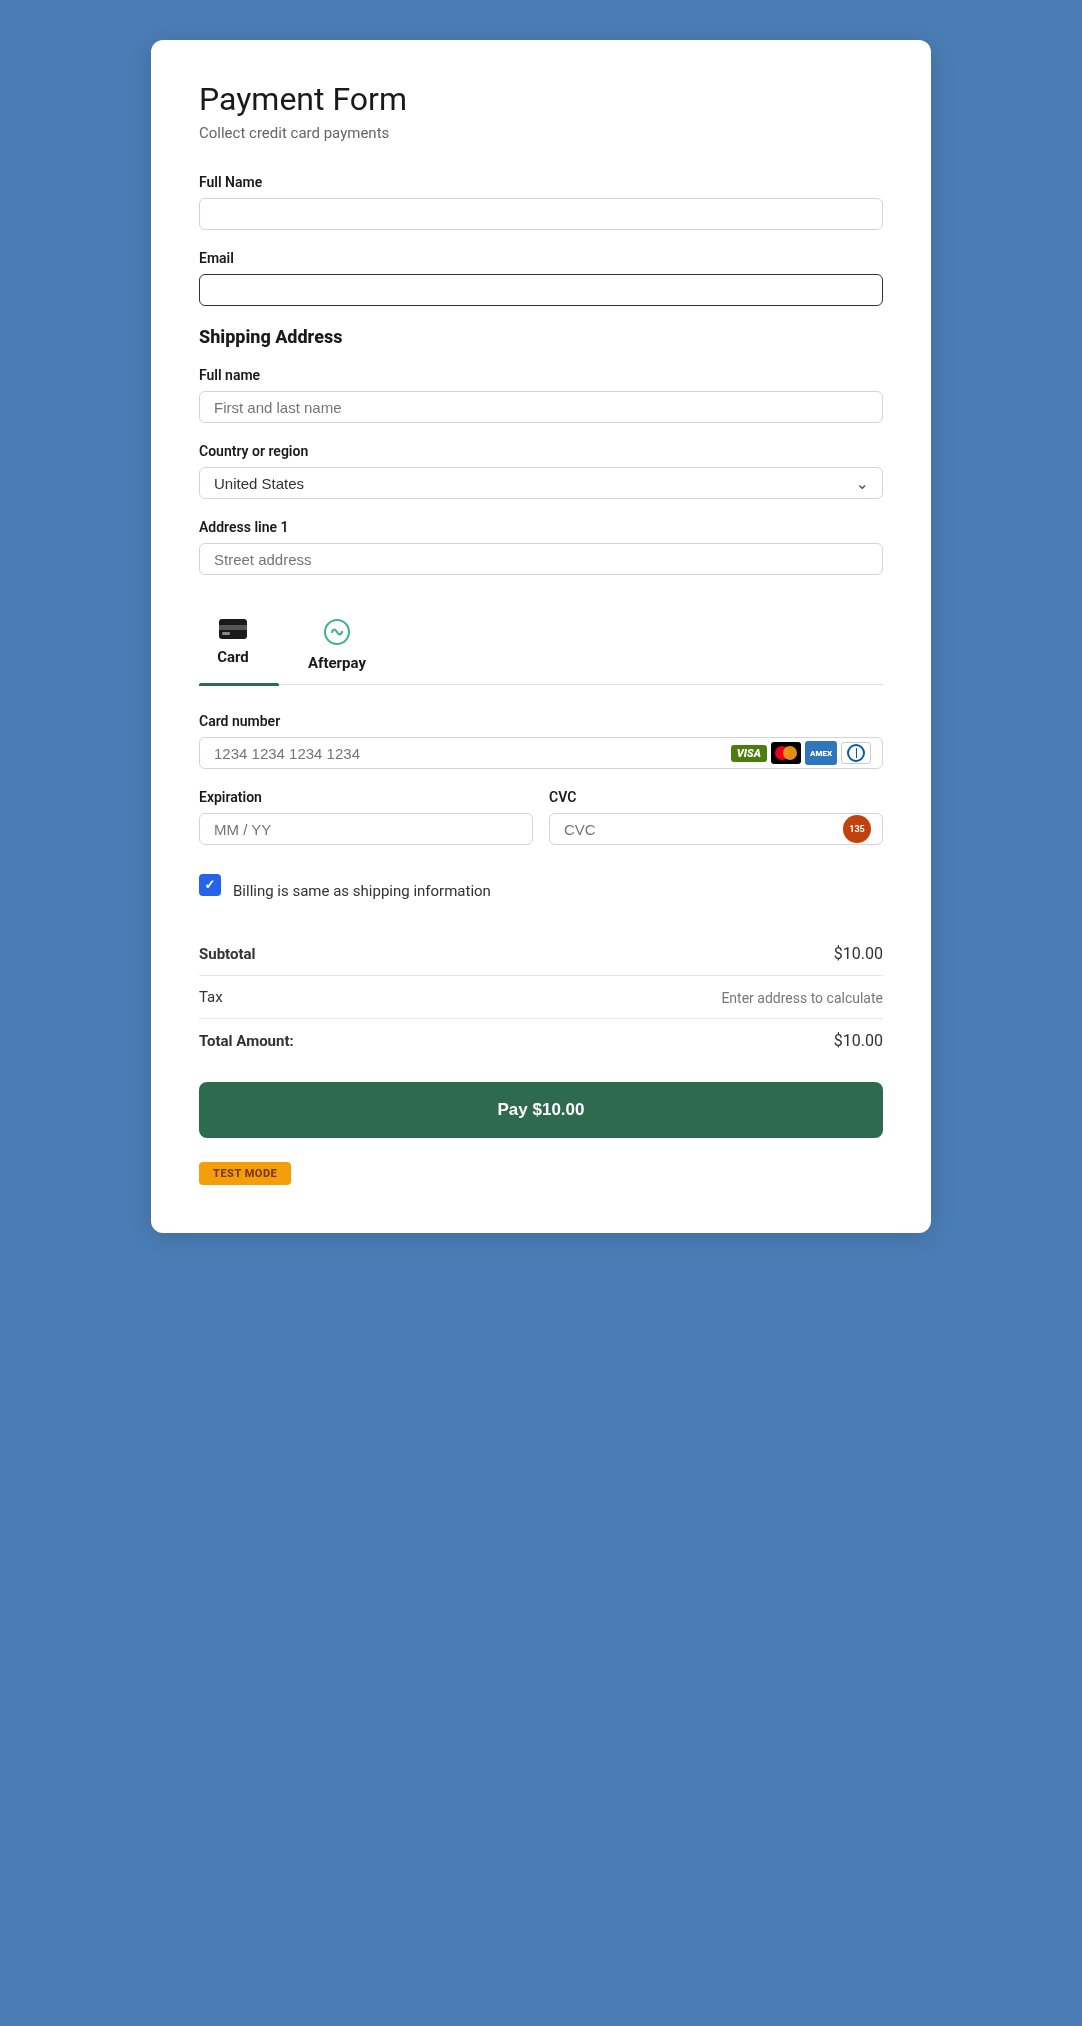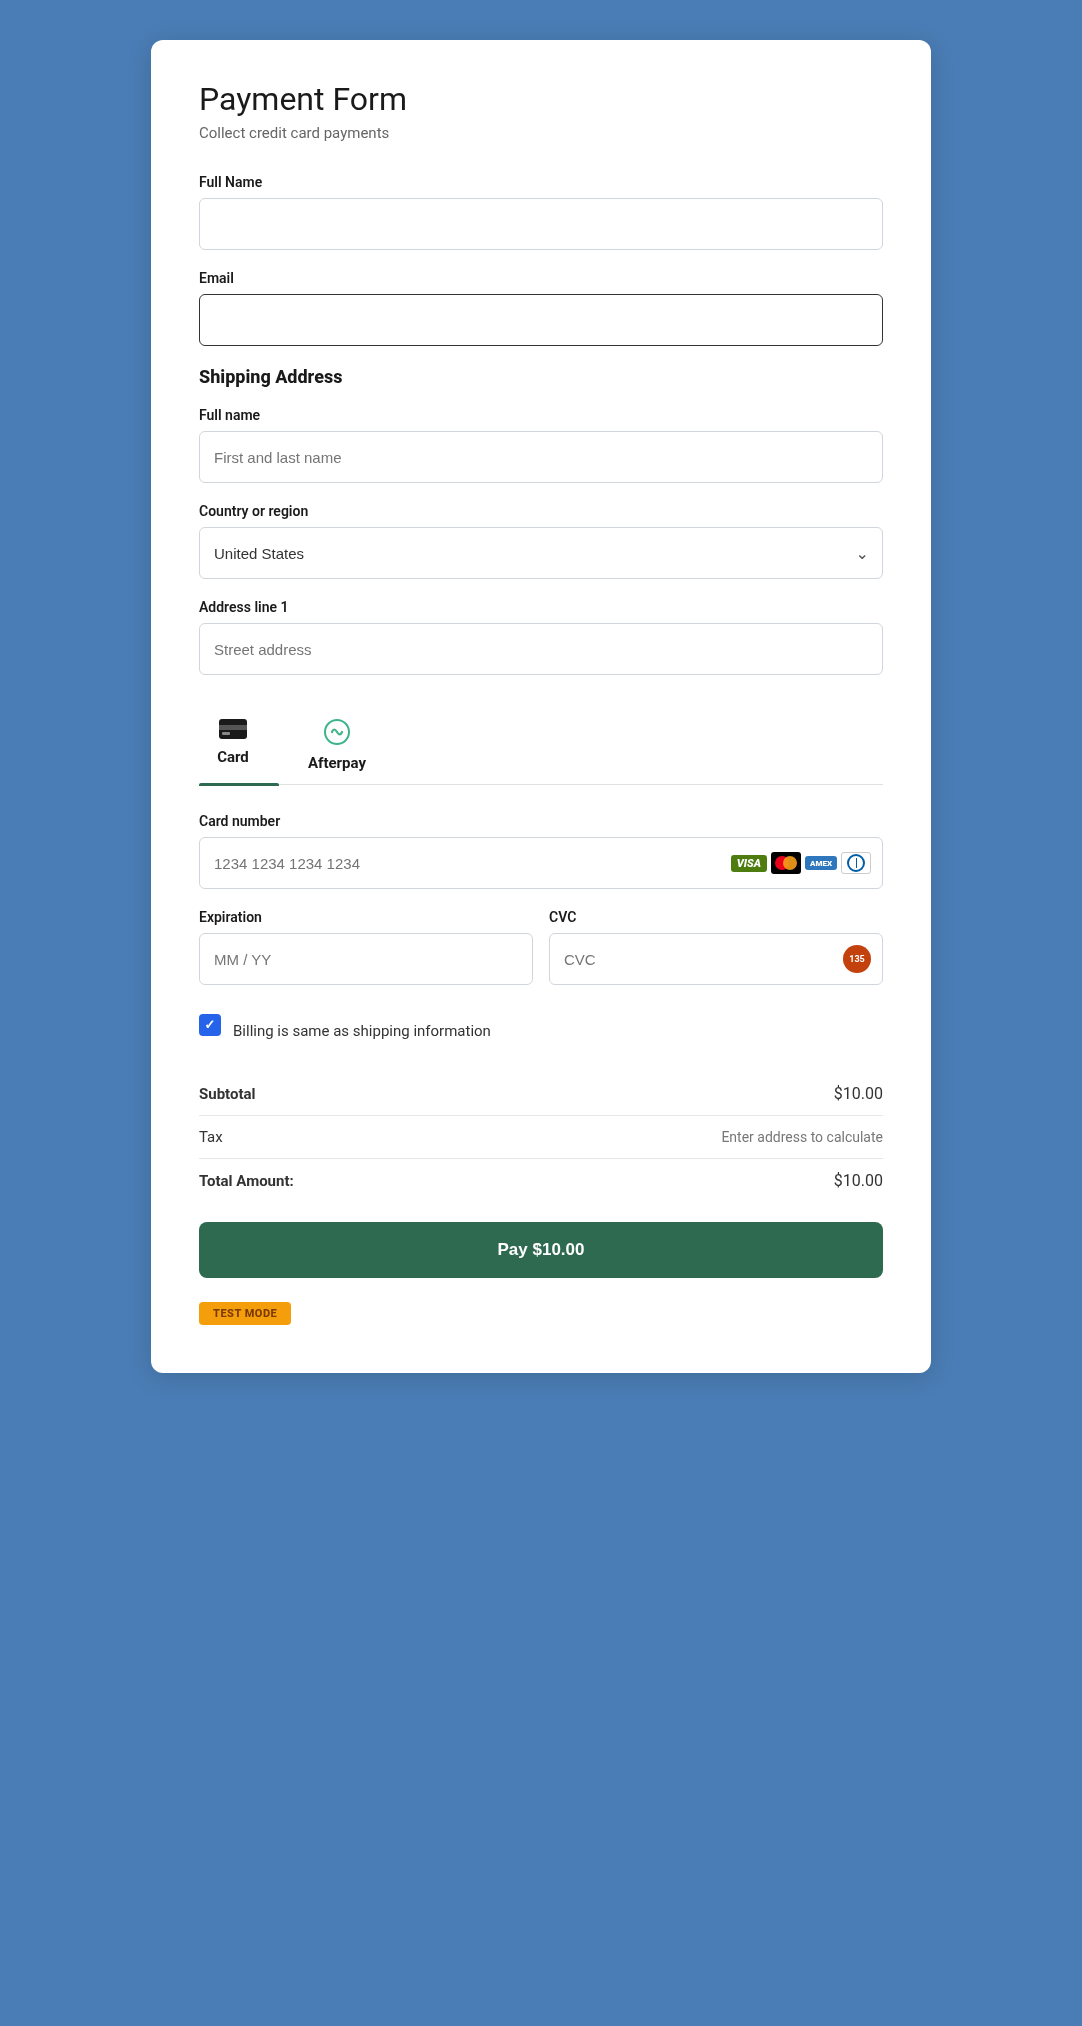--- a/index.html
+++ b/index.html
@@ -36,21 +36,21 @@
     }
     .field-label {
       font-size: 14px;
       font-weight: 600;
       color: #1a1a1a;
       margin-bottom: 8px;
       display: block;
     }
     .text-input {
       width: 100%;
-      height: 52px;
+      height: 32px;
       border: 1.5px solid #d0d5dd;
       border-radius: 6px;
       padding: 0 14px;
       font-size: 15px;
       color: #333;
       outline: none;
       background: #fff;
     }
     .text-input.focused {
       border-color: #333;
@@ -176,21 +176,21 @@
       right: 4px;
       opacity: 0.9;
     }
     .amex-logo {
       background: #2E77BC;
       color: #fff;
       font-size: 8px;
       font-weight: 900;
       padding: 3px 5px;
       border-radius: 3px;
-      height: 14px;
+      height: 24px;
       display: flex;
       align-items: center;
     }
     .diners-logo {
       background: #fff;
       border: 1px solid #ccc;
       border-radius: 3px;
       width: 30px;
       height: 22px;
       display: flex;
@@ -264,21 +264,21 @@
     }
     .checkbox-label {
       font-size: 15px;
       color: #333;
       margin-top: 13px;
     }
     
     .summary-row {
       display: flex;
       justify-content: space-between;
-      align-items: center;
+      align-items: flex-end;
       padding: 12px 0;
     }
     .summary-row.bordered {
       border-bottom: 1px solid #e5e7eb;
     }
     .summary-label {
       font-size: 15px;
       color: #333;
     }
     .summary-label.bold {

